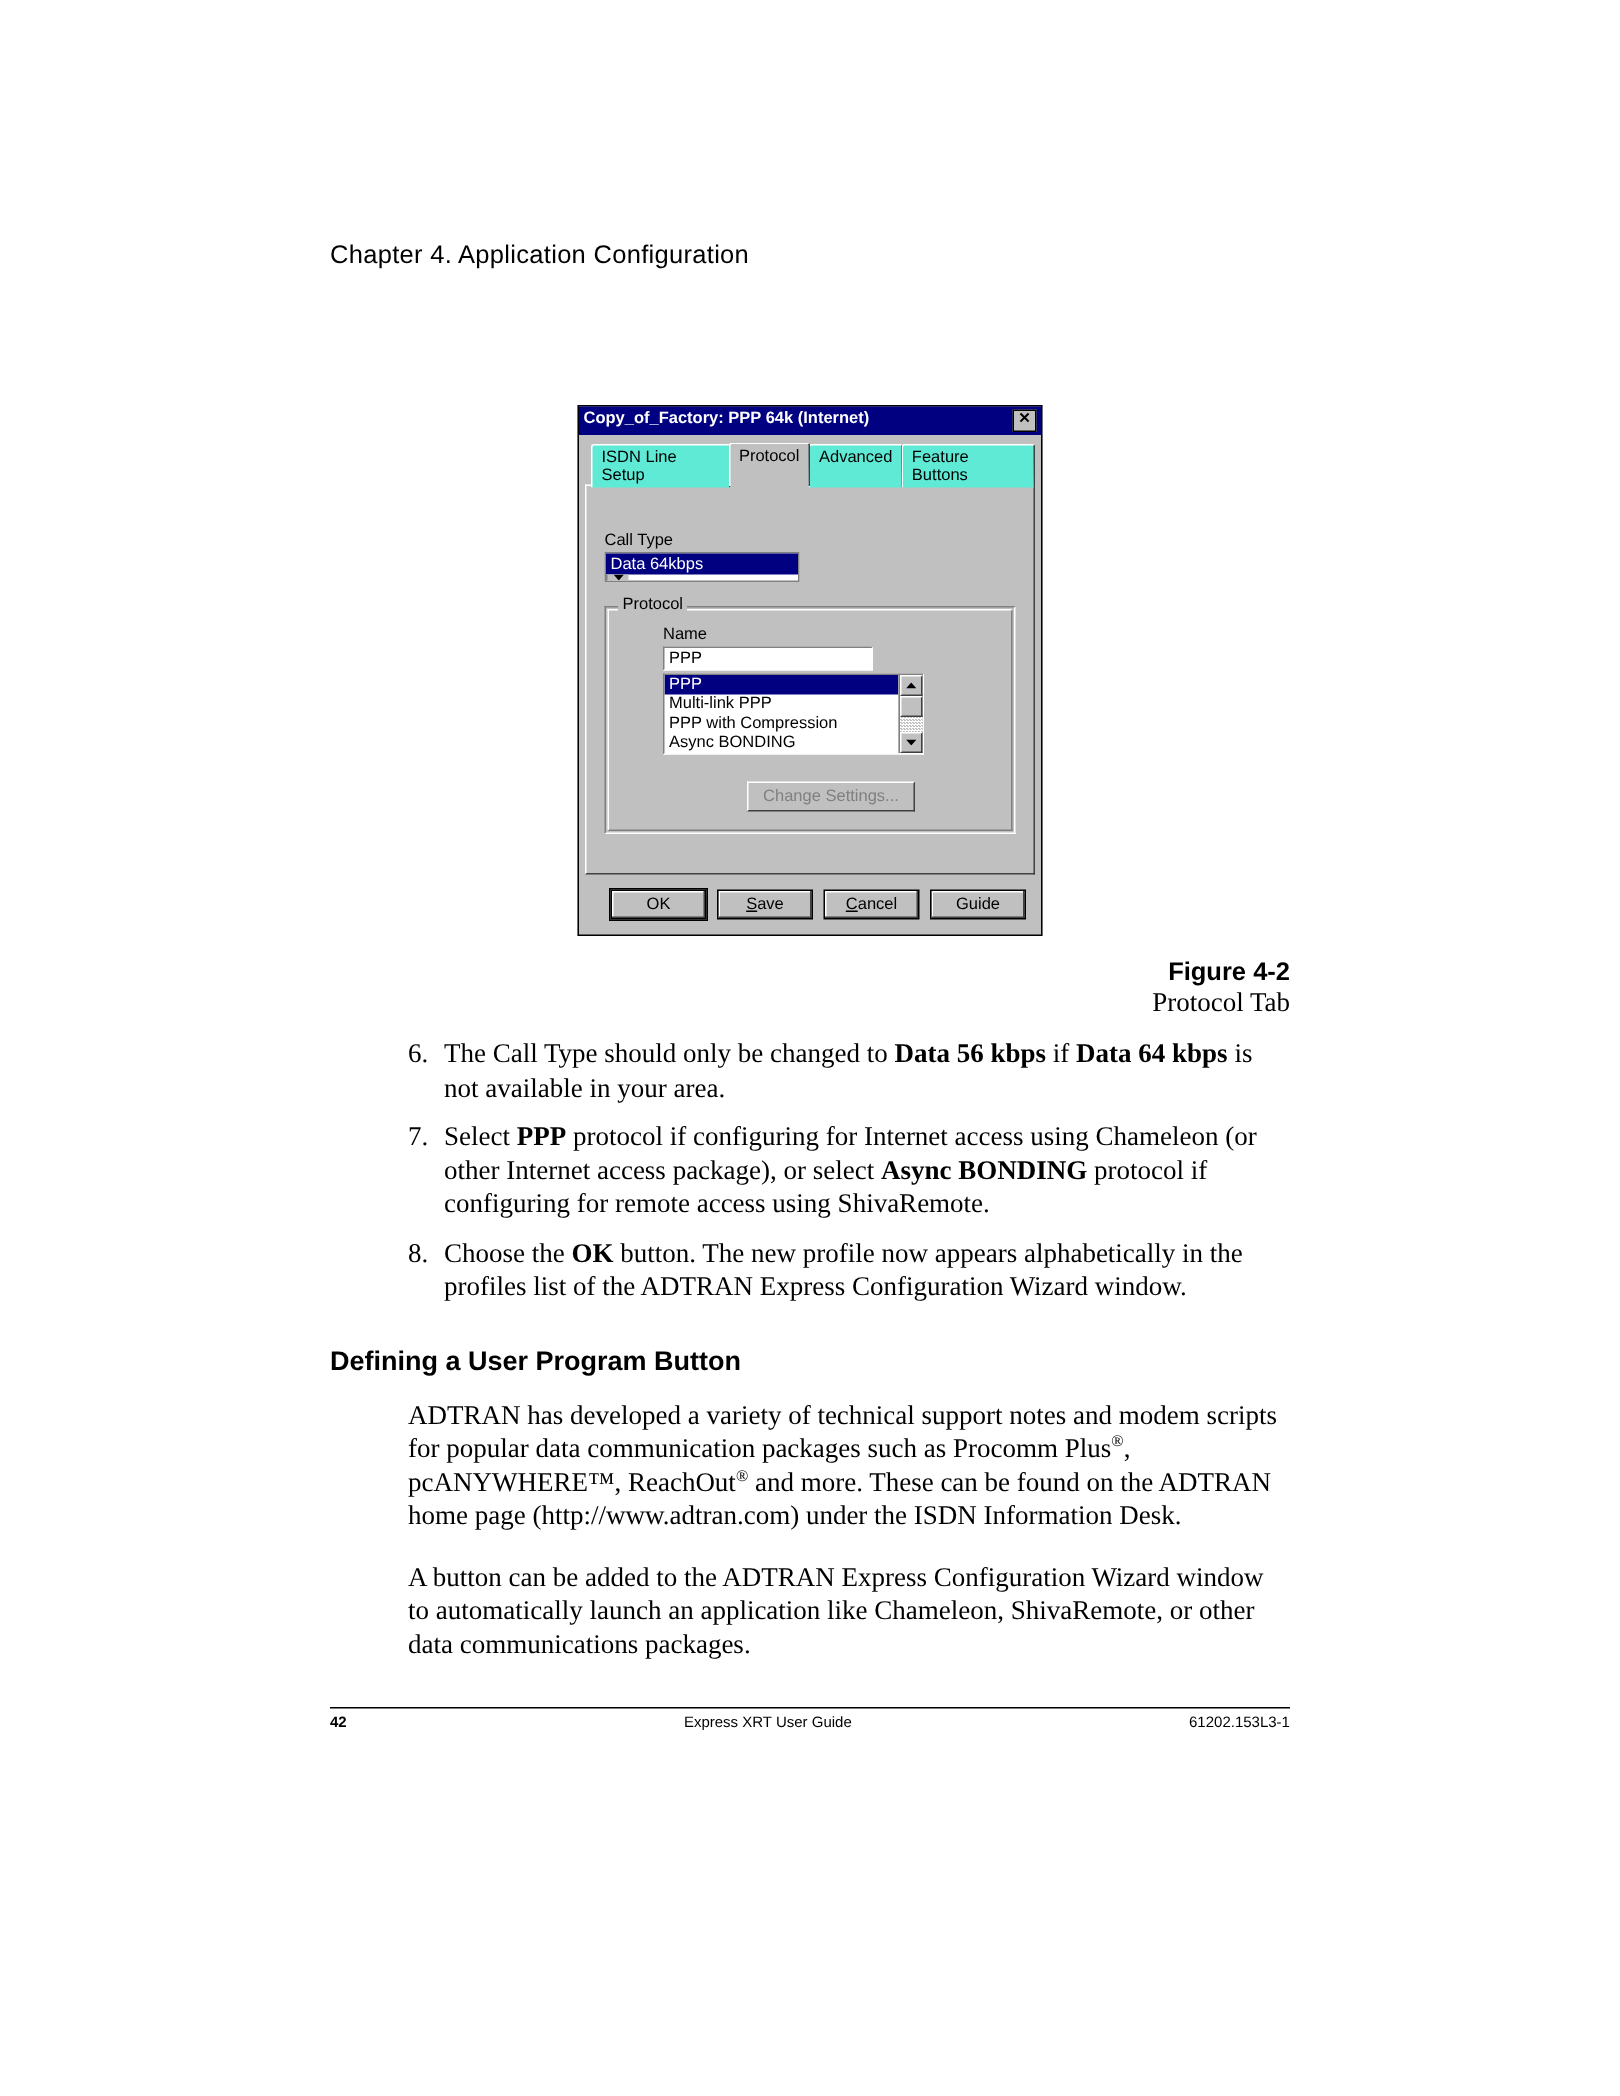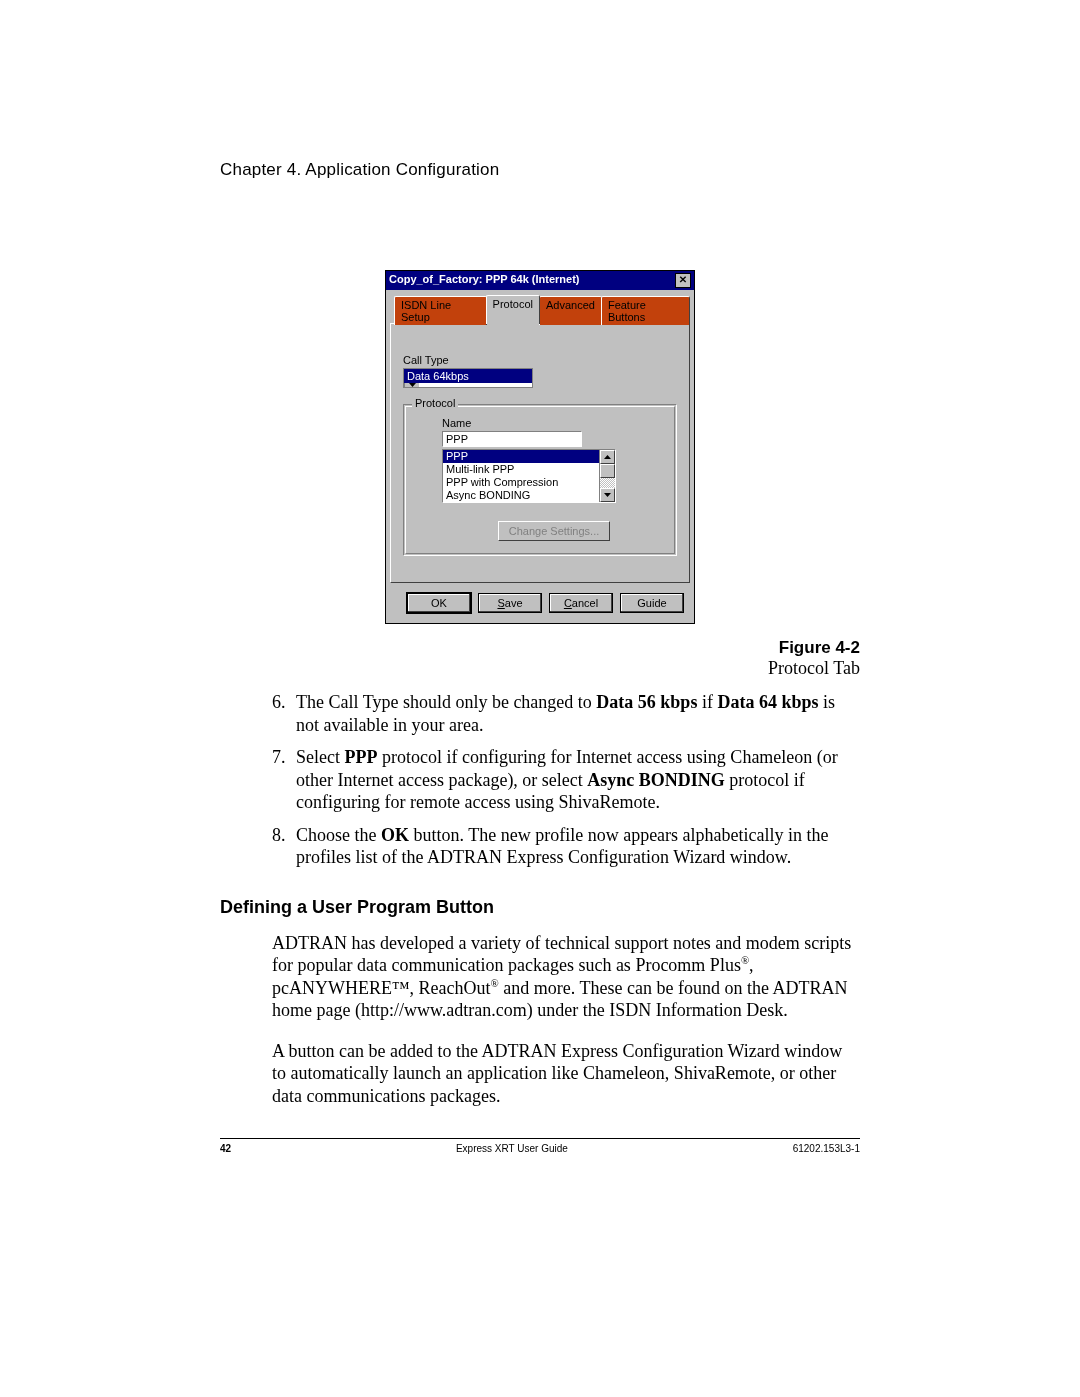--- a/index.html
+++ b/index.html
@@ -62,21 +62,21 @@
     font-size: 10px;
   }
   .tab-row {
     display: flex;
     margin: 4px 4px 0 8px;
   }
   .tab {
     border: 1px solid #808080;
     border-bottom: none;
     padding: 2px 6px 2px 6px;
-    background: #c2410c;
+    background: #5eead4;
     font-size: 11px;
     border-top-left-radius: 2px;
     border-top-right-radius: 2px;
     position: relative;
   }
   .tab + .tab { margin-left: -1px; }
   .tab.active {
     background: #c0c0c0;
     border-top: 1px solid #fff;
     border-left: 1px solid #fff;

